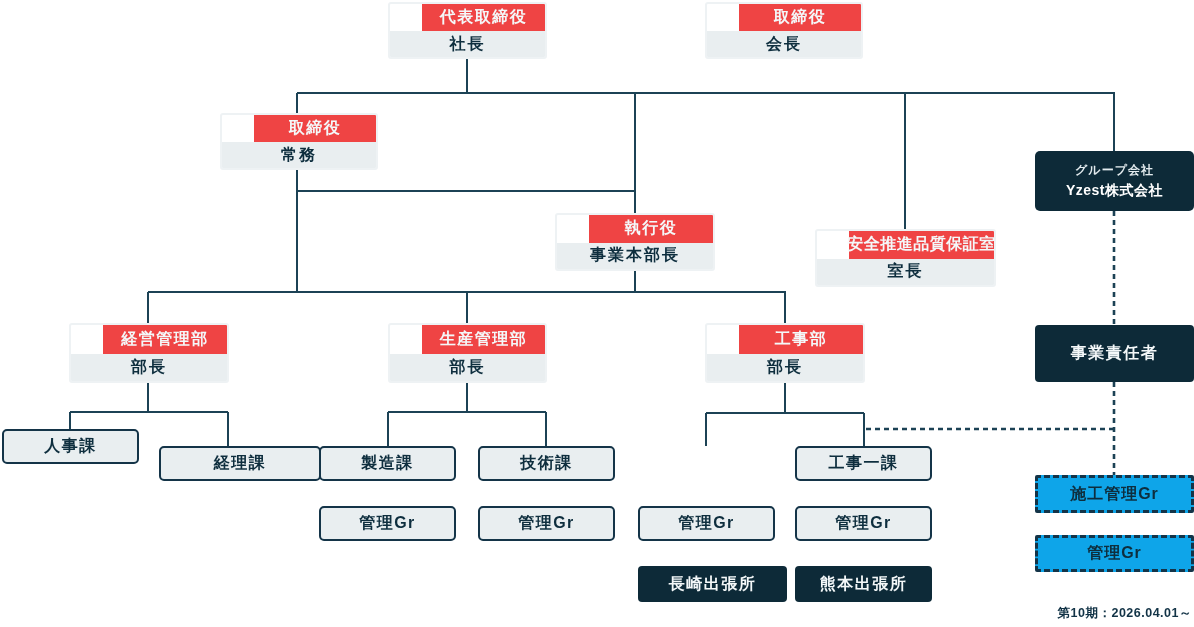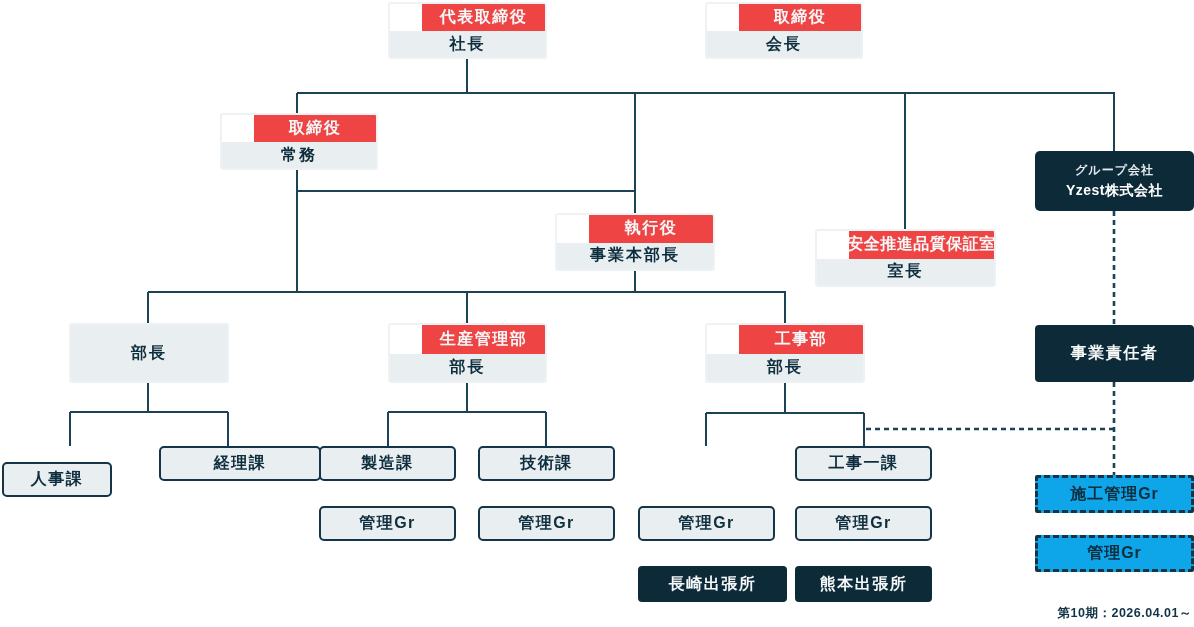--- a/index.html
+++ b/index.html
@@ -111,34 +111,35 @@
   </div>
 
   <div class="group-co" style="left:1035px;top:151px;width:159px;height:60px">
     <div class="sub">グループ会社</div>
     <div class="main">Yzest株式会社</div>
   </div>
 
   <div class="box-dark" style="left:1035px;top:325px;width:159px;height:57px">事業責任者</div>
 
   <div class="n2" style="left:69px;top:323px;width:160px;height:60px">
+    <div class="hd">経営管理部</div>
     <div class="bd">部長</div>
   </div>
 
   <div class="n2" style="left:388px;top:323px;width:159px;height:60px">
     <div class="hd">生産管理部</div>
     <div class="bd">部長</div>
   </div>
 
   <div class="n2" style="left:705px;top:323px;width:160px;height:60px">
     <div class="hd">工事部</div>
     <div class="bd">部長</div>
   </div>
 
-  <div class="box-light" style="left:2px;top:462px;width:110px;height:35px">人事課</div>
+  <div class="box-light" style="left:2px;top:429px;width:137px;height:35px">人事課</div>
   <div class="box-light" style="left:159px;top:446px;width:162px;height:35px">経理課</div>
   <div class="box-light" style="left:319px;top:446px;width:137px;height:35px">製造課</div>
   <div class="box-light" style="left:478px;top:446px;width:137px;height:35px">技術課</div>
   <div class="box-light" style="left:795px;top:446px;width:137px;height:35px">工事一課</div>
 
   <div class="box-light" style="left:319px;top:506px;width:137px;height:35px">管理Gr</div>
   <div class="box-light" style="left:478px;top:506px;width:137px;height:35px">管理Gr</div>
   <div class="box-light" style="left:638px;top:506px;width:137px;height:35px">管理Gr</div>
   <div class="box-light" style="left:795px;top:506px;width:137px;height:35px">管理Gr</div>
 

